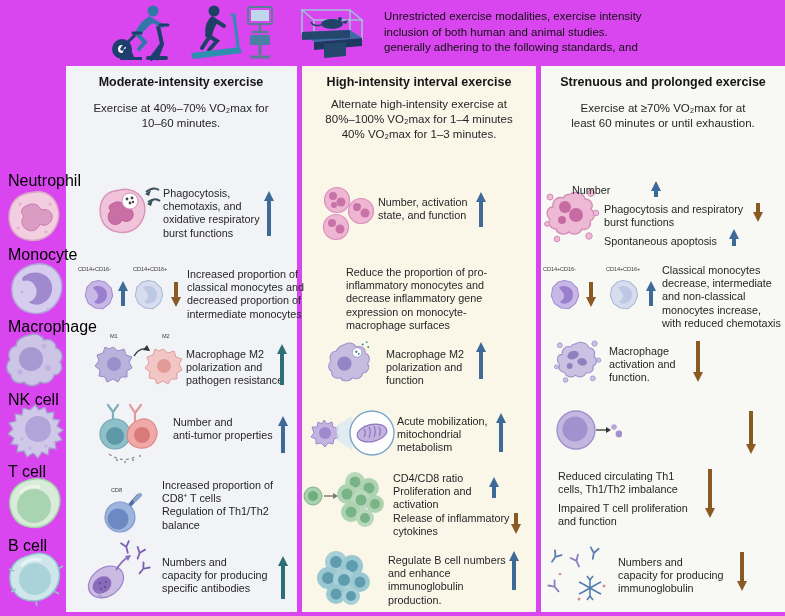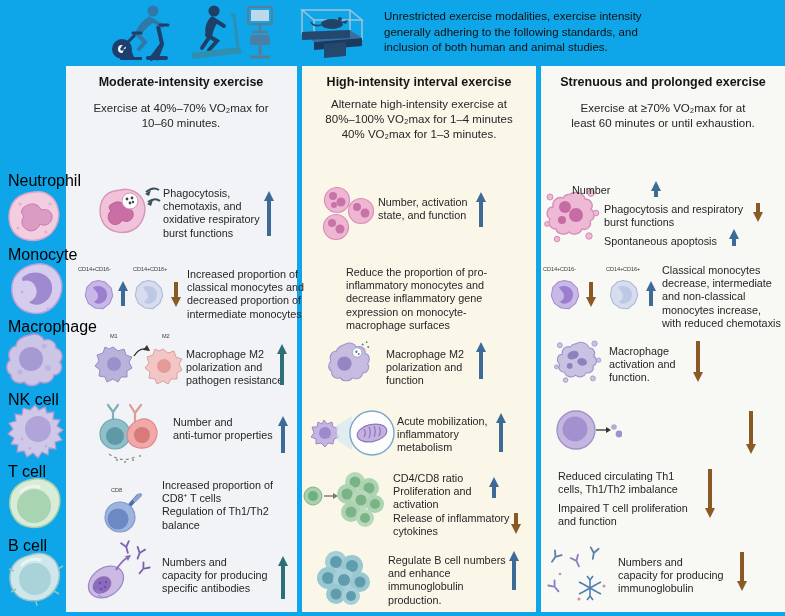--- a/index.html
+++ b/index.html
@@ -1,16 +1,16 @@
 <!DOCTYPE html>
 <html><head>
 <meta charset="utf-8">
 <style>
   html,body{margin:0;padding:0}
-  #canvas{position:relative;width:785px;height:616px;background:#0ea5e9;font-family:"Liberation Sans",sans-serif;overflow:hidden}
+  #canvas{position:relative;width:785px;height:616px;background:#d946ef;font-family:"Liberation Sans",sans-serif;overflow:hidden}
   .abs{position:absolute}
   .colbg{position:absolute;top:66px;height:546px}
   .col-title{position:absolute;font-weight:bold;font-size:12.5px;color:#151515;text-align:left;white-space:nowrap;transform:translateX(-50%)}
   .col-desc{position:absolute;font-size:11.5px;color:#262626;text-align:center;line-height:15px;transform:translateX(-50%);white-space:nowrap}
   .rowlabel{position:absolute;font-size:16px;color:#000;font-weight:500}
   .t{position:absolute;font-size:10.8px;line-height:13.2px;color:#262626;white-space:nowrap}
   .lbl{position:absolute;font-size:5.6px;color:#3a3a3a;letter-spacing:-0.1px}
   .toptext{position:absolute;font-size:11.5px;line-height:15.5px;color:#101010;font-weight:500}
   .arrow{position:absolute;width:12px}
   .arrow .head{position:absolute;left:0.5px;width:0;height:0;border-left:5.5px solid transparent;border-right:5.5px solid transparent}
@@ -63,22 +63,22 @@
     <path d="M26,36 L74,32 L74,40 L26,44 Z" fill="#1c3a5e"></path>
     <path d="M36,38 L58,36 L58,50 L36,52 Z" fill="#24476e"></path>
     <ellipse cx="44" cy="18" rx="11" ry="5" fill="#1f4468"></ellipse>
     <path d="M53,16 l7,-2 -2,4 z" fill="#1f4468"></path>
       <circle cx="52" cy="13" r="2" fill="#1f4468"></circle>
     <path d="M33,19 q-8,2 -10,-3" stroke="#1f4468" stroke-width="1.6" fill="none"></path>
   </svg>
 
   <div class="toptext" style="left:384px;top:9px">
     <div>Unrestricted exercise modalities, exercise intensity</div>
+    <div>inclusion of both human and animal studies.</div>
     <div>generally adhering to the following standards, and</div>
-    <div>inclusion of both human and animal studies.</div>
   </div>
 
   <div class="col-title" style="left:181px;top:75px">Moderate-intensity exercise</div>
   <div class="col-title" style="left:419px;top:75px">High-intensity interval exercise</div>
   <div class="col-title" style="left:663px;top:75px">Strenuous and prolonged  exercise</div>
   <div class="col-desc" style="left:181px;top:101px">
     <div>Exercise at 40%–70% VO₂max for</div>
       <div>10–60 minutes.</div>
   </div>
   <div class="col-desc" style="left:419px;top:97px">
@@ -366,21 +366,21 @@
   <svg class="abs" style="left:310px;top:406px" width="86" height="52" viewBox="0 0 86 52">
     <path d="M14,14 L17,18 L22,16 L23,21 L28,22 L26,27 L29,31 L24,33 L23,38 L18,37 L15,41 L11,37 L6,38 L6,33 L1,31 L4,27 L2,21 L7,21 L8,16 L12,18 Z" fill="#c3b4e2" stroke="#9d89cc" stroke-linejoin="round"></path>
     <circle cx="15" cy="27" r="6" fill="#9d89cc"></circle>
     <path d="M26,20 L42,10 L42,44 L27,34 Z" fill="#d6e7f2" opacity="0.7"></path>
     <circle cx="62" cy="27" r="22" fill="#fdfdfe" stroke="#7ba7c9" stroke-width="1.4"></circle>
     <ellipse cx="62" cy="27" rx="15" ry="8.5" fill="#c3b2e0" stroke="#8d74bd" stroke-width="1.2" transform="rotate(-12 62 27)"></ellipse>
     <path d="M54,23 q2.5,4 0,8 M59,21 q2.5,5 0,11 M64,20 q2.5,5 0,11 M69,21 q2.5,4 0,9" stroke="#8d74bd" stroke-width="1.2" fill="none"></path>
   </svg>
   <div class="t" style="left:397px;top:415px">
     <div>Acute mobilization,</div>
-      <div>inflammatory</div>
+      <div>mitochondrial</div>
       <div>metabolism</div>
   </div>
   <div class="arrow up blue" style="left:495px;top:413px;height:40px">
       <i class="head"></i>
       <i class="shaft"></i>
     </div>
 
   <svg class="abs" style="left:556px;top:408px" width="66" height="44" viewBox="0 0 66 44">
     <circle cx="20" cy="22" r="19" fill="#c3b7e0" stroke="#a08fcd" stroke-width="1.3"></circle>
     <circle cx="19" cy="21" r="12.5" fill="#a390cf"></circle>

